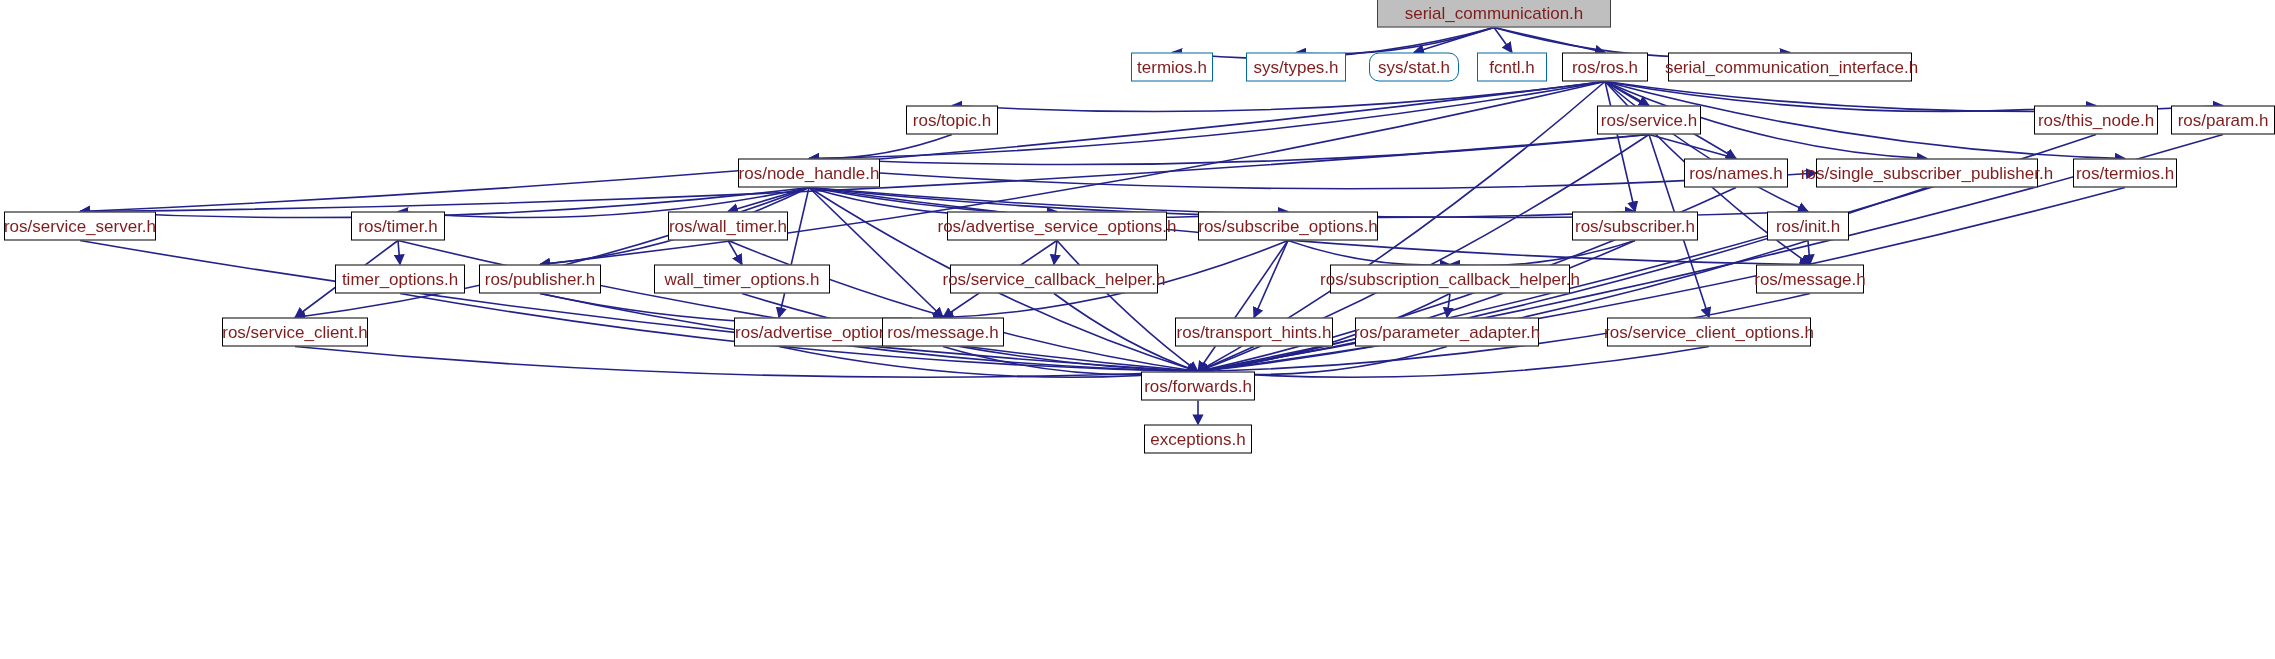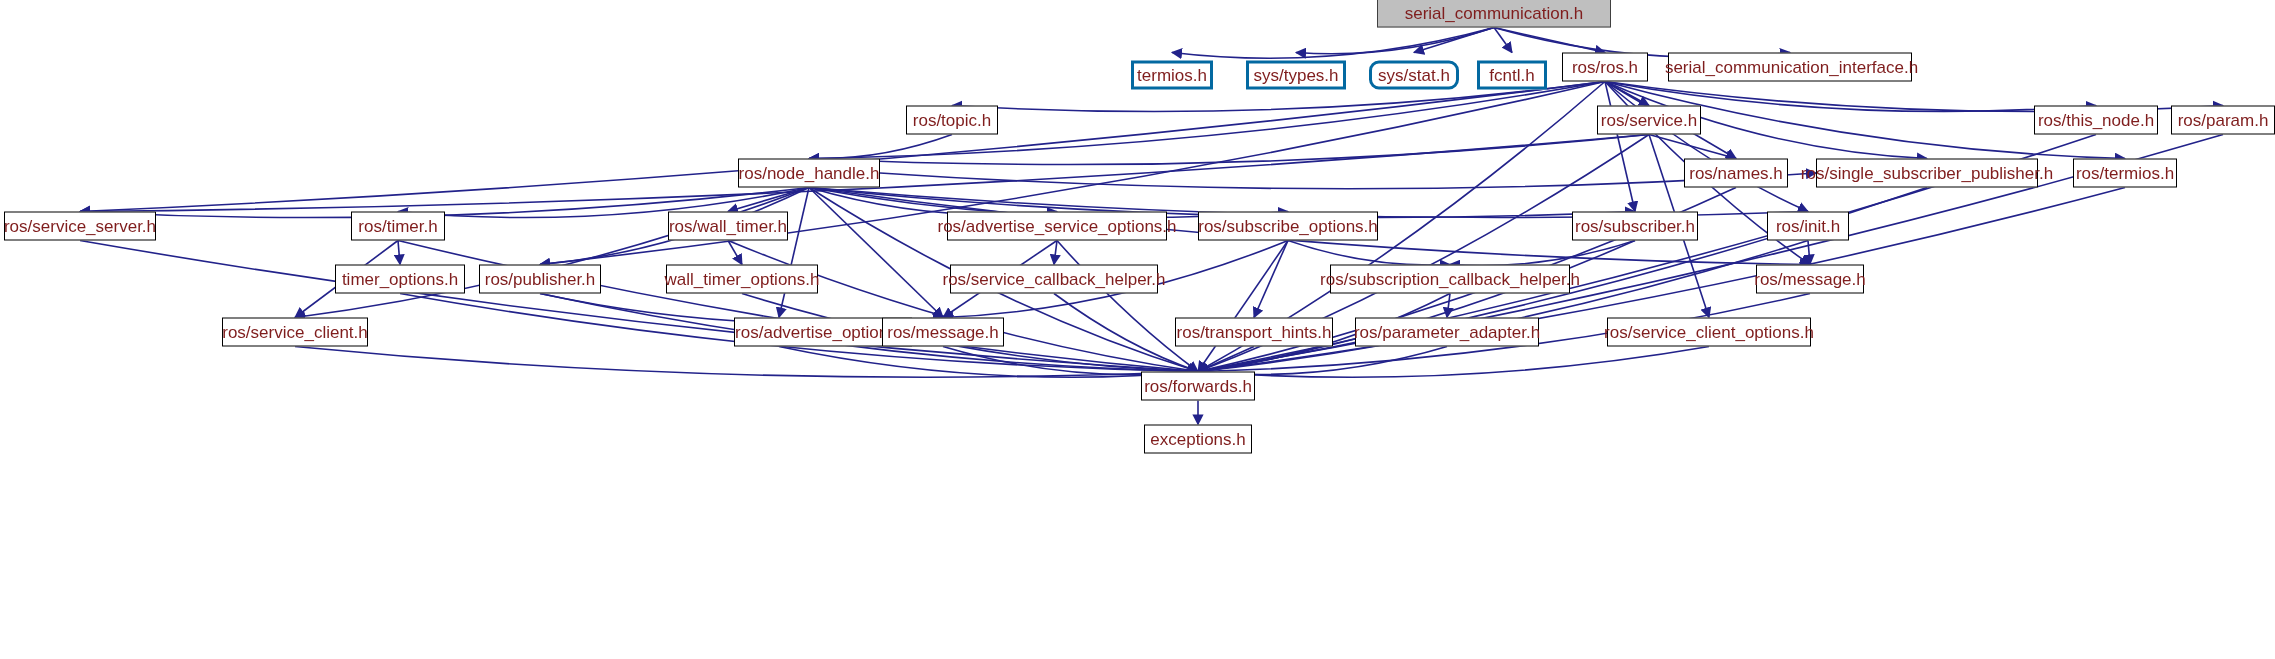--- a/index.html
+++ b/index.html
@@ -25,22 +25,21 @@
     white-space:nowrap;
     transform:translate(-50%,-50%);
     padding:0 8px;
     height:29px;
   }
   .node.root{
     background:#bfbfbf;
     border:1px solid #404040;
   }
   .node.sys{
-    border:3px solid #0369a1;
-    margin-top:8px;
+    border:1px solid #0369a1;
   }
 </style>
 </head>
 <body>
 
 <div id="graph">
   <svg id="edges" viewBox="0 0 2275 659" preserveAspectRatio="none" xmlns="http://www.w3.org/2000/svg">
     <defs>
       <marker id="arrow" viewBox="0 0 10 10" refX="9" refY="5" markerWidth="7" markerHeight="7" orient="auto-start-reverse">
         <path d="M 0 0 L 10 5 L 0 10 z" fill="#22228a"></path>
@@ -145,21 +144,21 @@
       <div class="node" style="left: 2125px; top: 173px; width: 104px;">ros/termios.h</div>
       <div class="node" style="left: 80px; top: 226px; width: 152px;">ros/service_server.h</div>
       <div class="node" style="left: 398px; top: 226px; width: 94px;">ros/timer.h</div>
       <div class="node" style="left: 728px; top: 226px; width: 120px;">ros/wall_timer.h</div>
       <div class="node" style="left: 1057px; top: 226px; width: 220px;">ros/advertise_service_options.h</div>
       <div class="node" style="left: 1288px; top: 226px; width: 180px;">ros/subscribe_options.h</div>
       <div class="node" style="left: 1635px; top: 226px; width: 126px;">ros/subscriber.h</div>
       <div class="node" style="left: 1808px; top: 226px; width: 82px;">ros/init.h</div>
       <div class="node" style="left: 400px; top: 279px; width: 130px;">timer_options.h</div>
       <div class="node" style="left: 540px; top: 279px; width: 122px;">ros/publisher.h</div>
-      <div class="node" style="left: 742px; top: 279px; width: 152px;">wall_timer_options.h</div>
+      <div class="node" style="left: 742px; top: 279px; width: 176px;">wall_timer_options.h</div>
       <div class="node" style="left: 1054px; top: 279px; width: 208px;">ros/service_callback_helper.h</div>
       <div class="node" style="left: 1450px; top: 279px; width: 240px;">ros/subscription_callback_helper.h</div>
       <div class="node" style="left: 1810px; top: 279px; width: 108px;">ros/message.h</div>
       <div class="node" style="left: 295px; top: 332px; width: 146px;">ros/service_client.h</div>
       <div class="node" style="left: 779px; top: 332px; width: 178px; margin-left: 44px;">ros/advertise_options.h</div>
       <div class="node" style="left: 943px; top: 332px; width: 122px;">ros/message.h</div>
       <div class="node" style="left: 1254px; top: 332px; width: 158px;">ros/transport_hints.h</div>
       <div class="node" style="left: 1447px; top: 332px; width: 184px;">ros/parameter_adapter.h</div>
       <div class="node" style="left: 1709px; top: 332px; width: 204px;">ros/service_client_options.h</div>
       <div class="node" style="left: 1198px; top: 386px; width: 114px;">ros/forwards.h</div>

